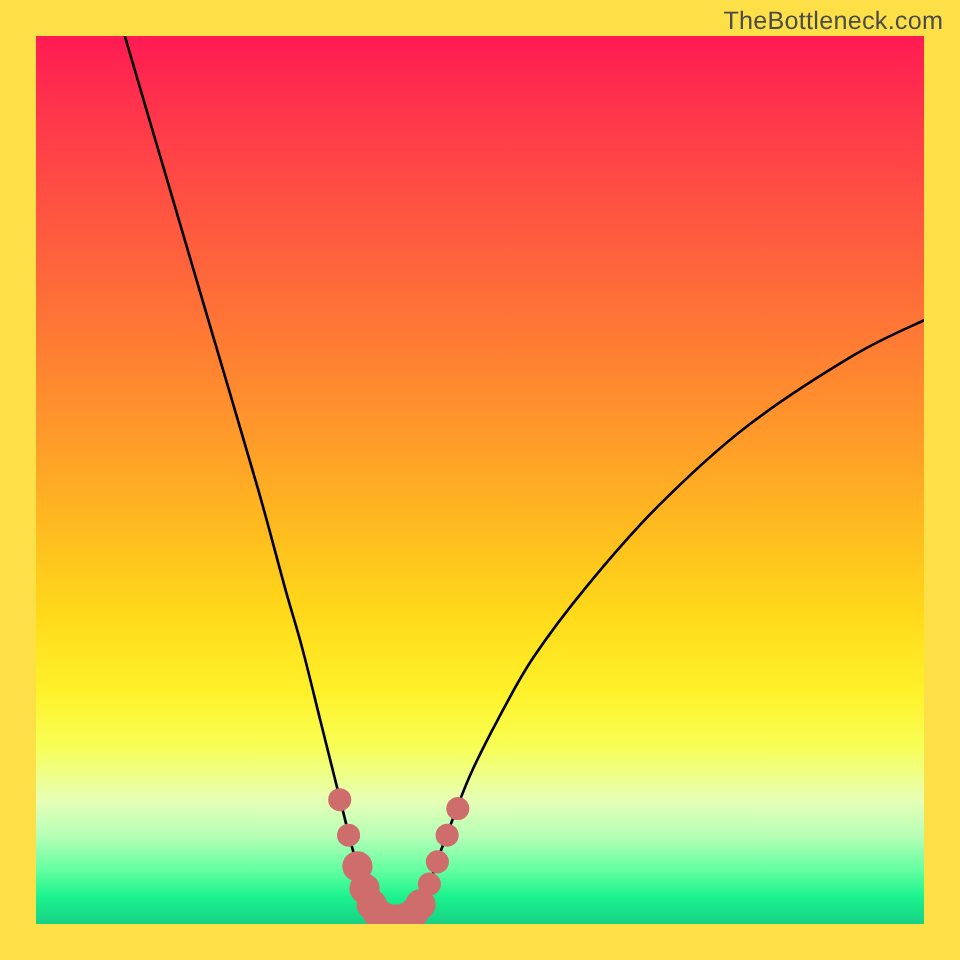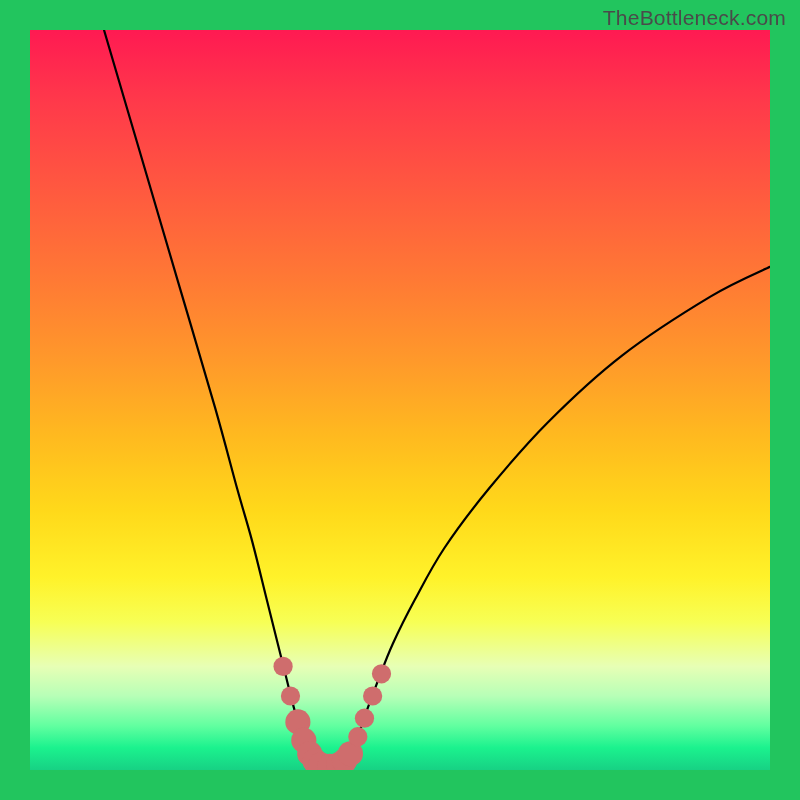--- a/index.html
+++ b/index.html
@@ -8,21 +8,21 @@
     width: 800px;
     height: 800px;
     overflow: hidden;
     background: #000;
     font-family: Arial, Helvetica, sans-serif;
   }
   .frame {
     position: relative;
     width: 800px;
     height: 800px;
-    background: #22c55e;
+    background: #fde047;
   }
   .plot-area {
     position: absolute;
     left: 30px;
     top: 30px;
     width: 740px;
     height: 740px;
     
     background: linear-gradient(
       to bottom,

